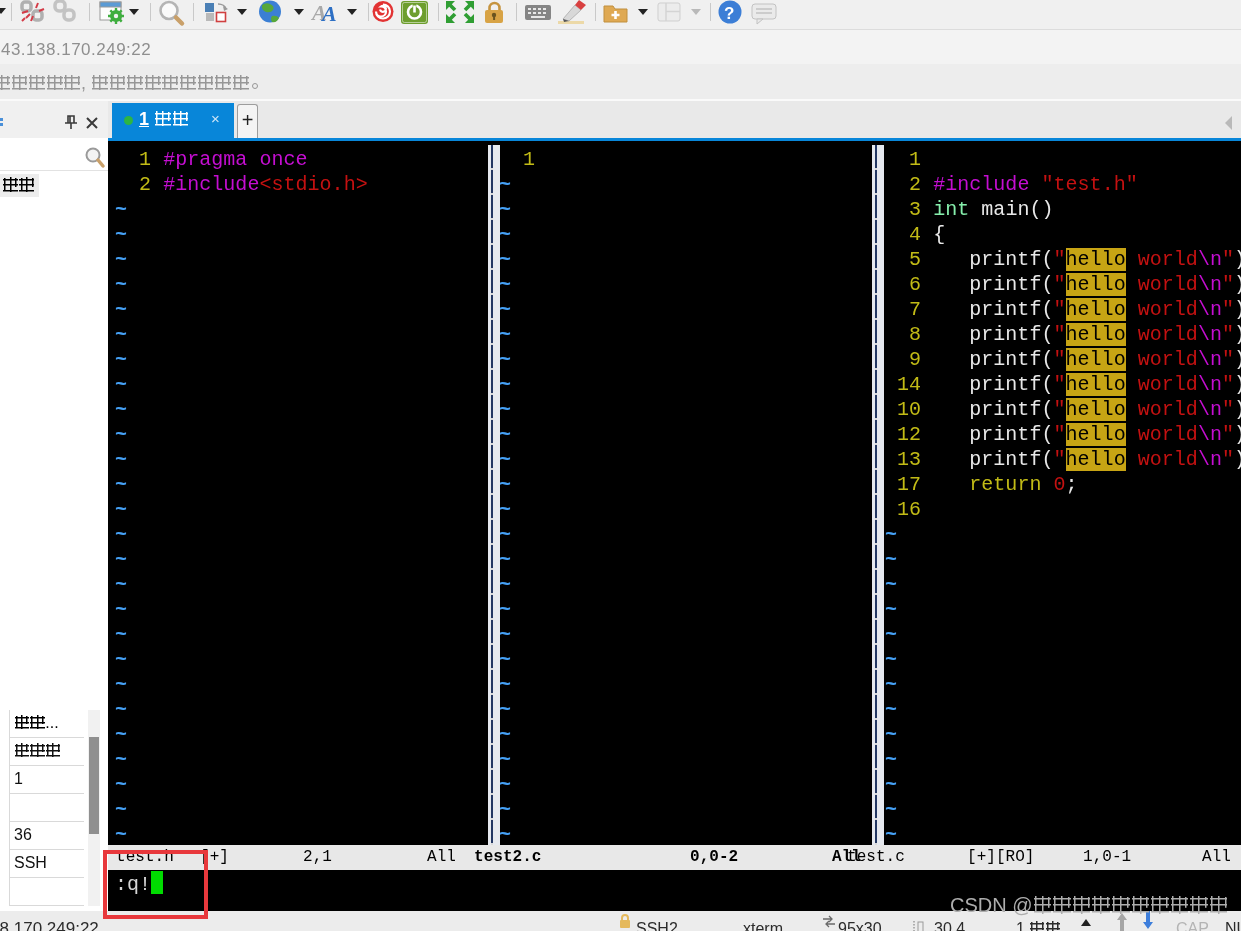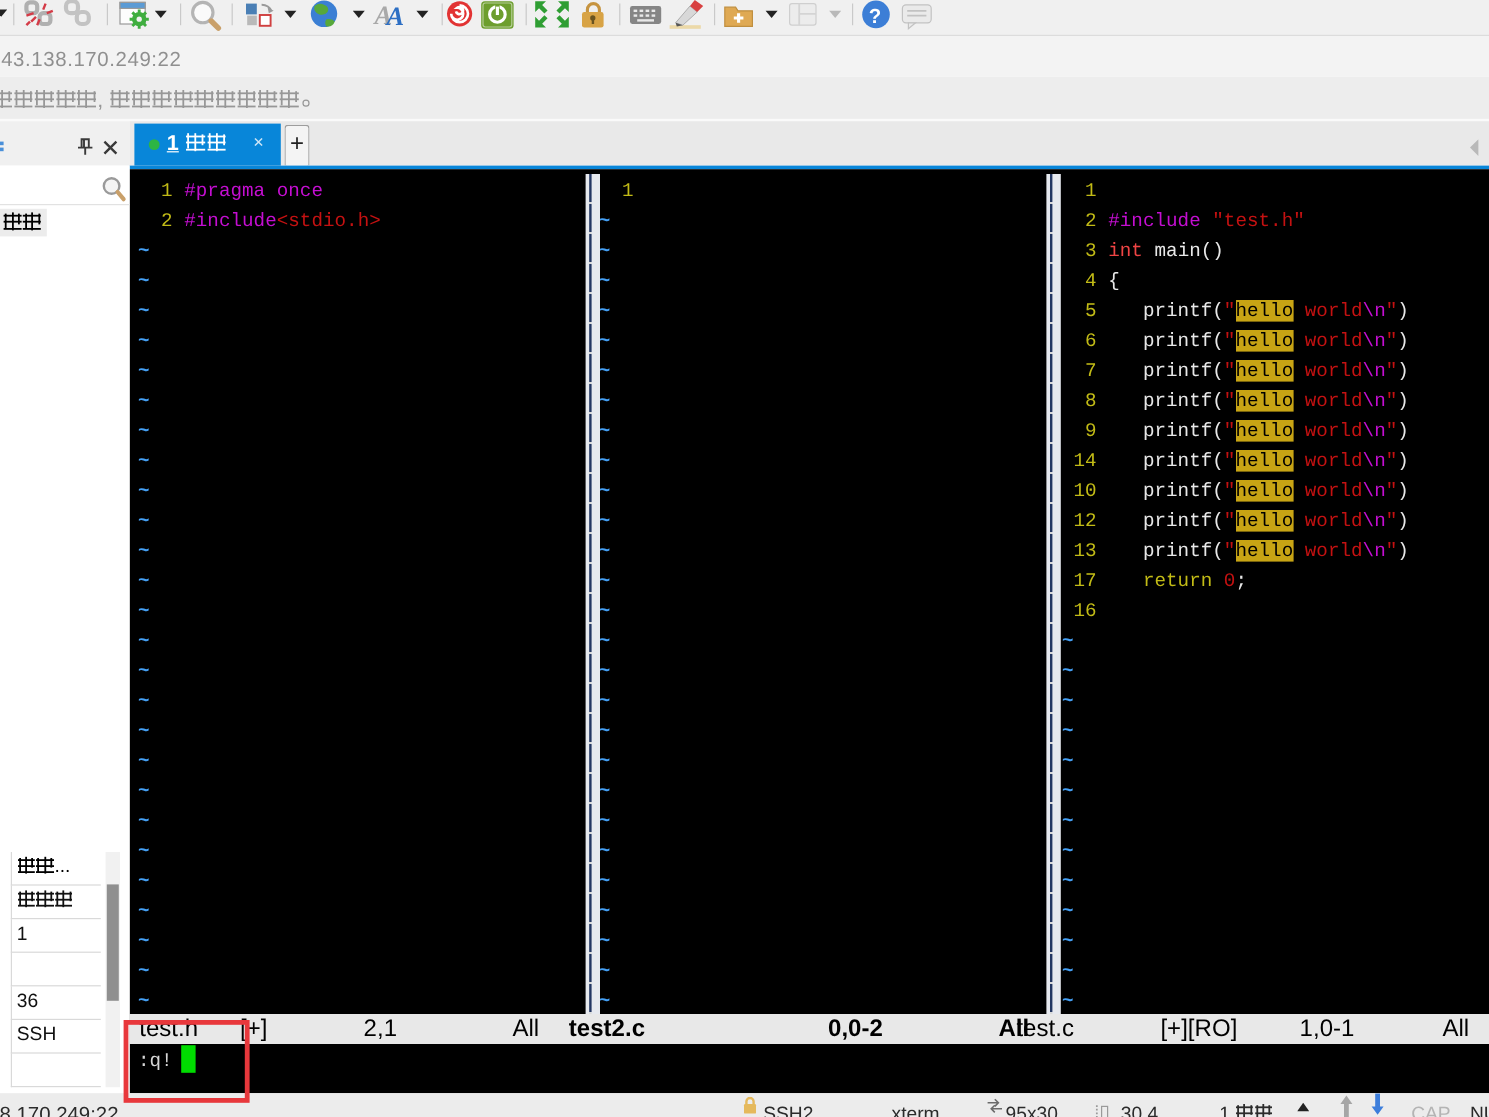--- a/index.html
+++ b/index.html
@@ -8,28 +8,28 @@
 .cg{display:inline-block;width:0.88em;height:0.88em;margin:0 0.05em;vertical-align:-0.08em;
 background:
  linear-gradient(currentColor,currentColor) 50% 0/1.5px 100% no-repeat,
  linear-gradient(currentColor,currentColor) 0 15%/100% 1.5px no-repeat,
  linear-gradient(currentColor,currentColor) 0 52%/100% 1.5px no-repeat,
  linear-gradient(currentColor,currentColor) 0 96%/100% 1.5px no-repeat,
  linear-gradient(currentColor,currentColor) 8% 15%/1.5px 85% no-repeat,
  linear-gradient(currentColor,currentColor) 92% 15%/1.5px 60% no-repeat;}
 
 #term{position:absolute;left:108px;top:141px;width:1133px;height:770px;background:#000;}
-pre.pane{position:absolute;font-family:"Liberation Mono",monospace;font-size:16px;line-height:25px;letter-spacing:0.03px;color:#e8e8e8;}
-.Y{color:#c2bb16}.M{color:#c40ed1}.R{color:#c41111}.G{color:#ef4444}.B{color:#45a0f5;font-weight:bold}.W{color:#e8e8e8}
+pre.pane{position:absolute;font-family:"Liberation Mono",monospace;font-size:20px;line-height:25px;letter-spacing:0.03px;color:#e8e8e8;}
+.Y{color:#c2bb16}.M{color:#c40ed1}.R{color:#c41111}.G{color:#86efac}.B{color:#45a0f5;font-weight:bold}.W{color:#e8e8e8}
 .H{background:#c7a414;color:#000}
 .vsep{position:absolute;top:4px;width:12px;height:700px;background:#e6e9ef}
 .vsep i{position:absolute;left:2.5px;top:0;width:2.5px;height:100%;
 background:repeating-linear-gradient(180deg,#233763 0 23px,#d9d9d9 23px 25px)}
 #stl{position:absolute;left:0;top:704px;width:1133px;height:25px;background:#e8e8e8;color:#000}
-#stl span{position:absolute;top:0;font-family:Liberation Sans, sans-serif;font-size:20px;line-height:25px;letter-spacing:0.03px}
+#stl span{position:absolute;top:0;font-family:Liberation Mono, monospace;font-size:16px;line-height:25px;letter-spacing:0.03px}
 .bold{font-weight:bold}
 
 #toolbar{position:absolute;left:0;top:0;width:1241px;height:30px;background:#f0f0f0;border-bottom:1px solid #dcdcdc}
 #addr{position:absolute;left:0;top:30px;width:1241px;height:34px;background:#f3f3f3}
 #addr div{position:absolute;left:-9px;top:10px;font-size:17px;color:#8f8f8f;letter-spacing:0.5px}
 #msg{position:absolute;left:0;top:64px;width:1241px;height:37px;background:#ededed;color:#979797}
 #msg div{position:absolute;left:-7px;top:9px;font-size:18px}
 
 #tabrow{position:absolute;left:108px;top:101px;width:1133px;height:37px;background:#e9e9e9}
 #sideheader{position:absolute;left:0;top:101px;width:108px;height:37px;background:#f0f0f0}
@@ -338,13 +338,14 @@
       </svg>
   <svg class="abs" style="left:1115px;top:0px" width="14" height="20">
         <path d="M7 2 L12 9 H9 V20 H5 V9 H2 Z" fill="#a6a6a6"></path>
       </svg>
   <svg class="abs" style="left:1141px;top:0px" width="14" height="20">
         <path d="M7 18 L2 11 H5 V0 H9 V11 H12 Z" fill="#3d7edb"></path>
       </svg>
   <span style="left:1176px;color:#b4b4b4">CAP</span>
   <span style="left:1225px">NUM</span>
 </div>
+<div id="wm">CSDN @<i class="cg"></i><i class="cg"></i><i class="cg"></i><i class="cg"></i><i class="cg"></i><i class="cg"></i><i class="cg"></i><i class="cg"></i><i class="cg"></i><i class="cg"></i></div>
 <div id="redrect"></div>
 </div>
 </body></html>

